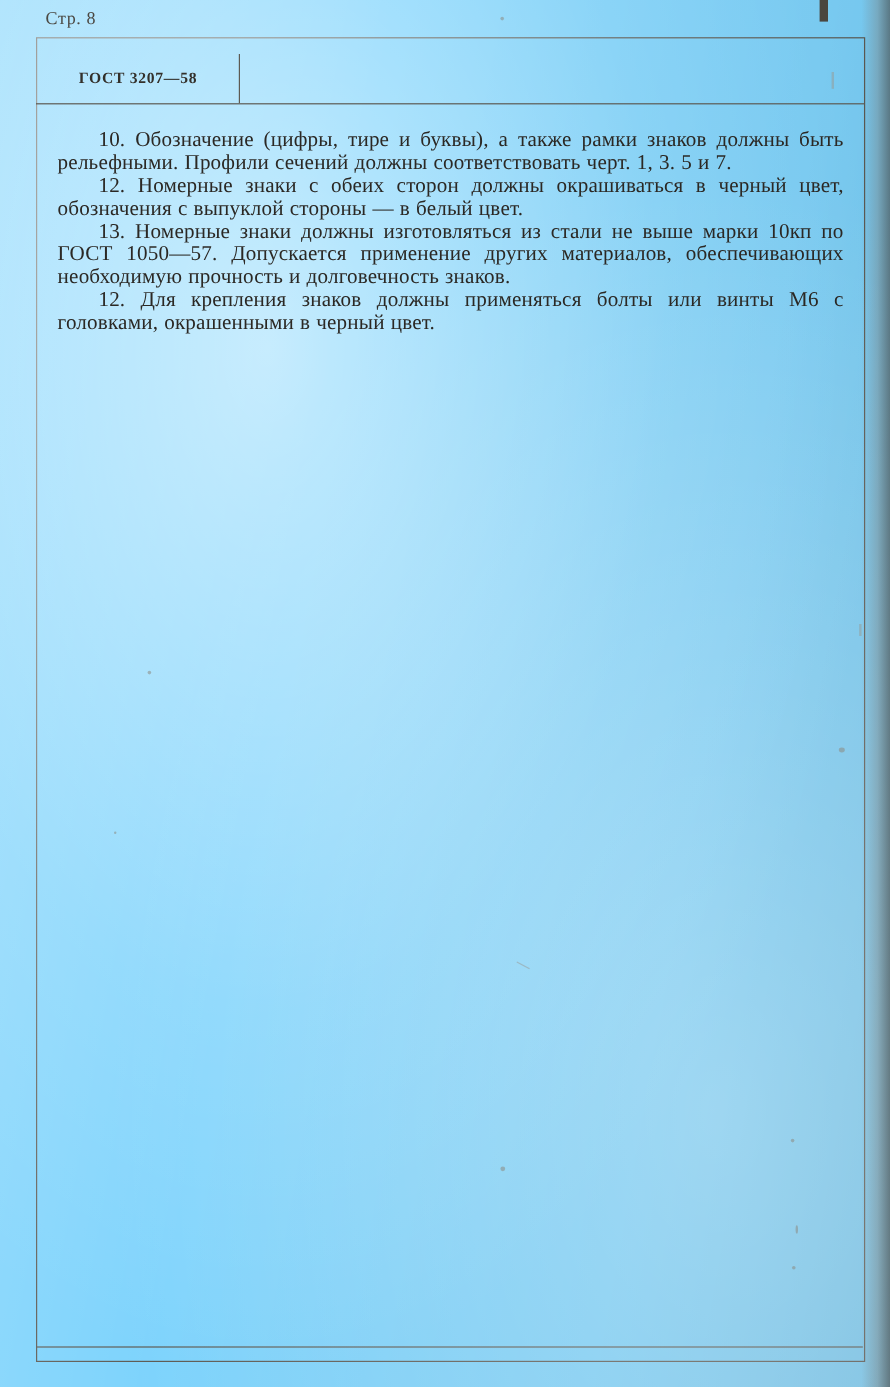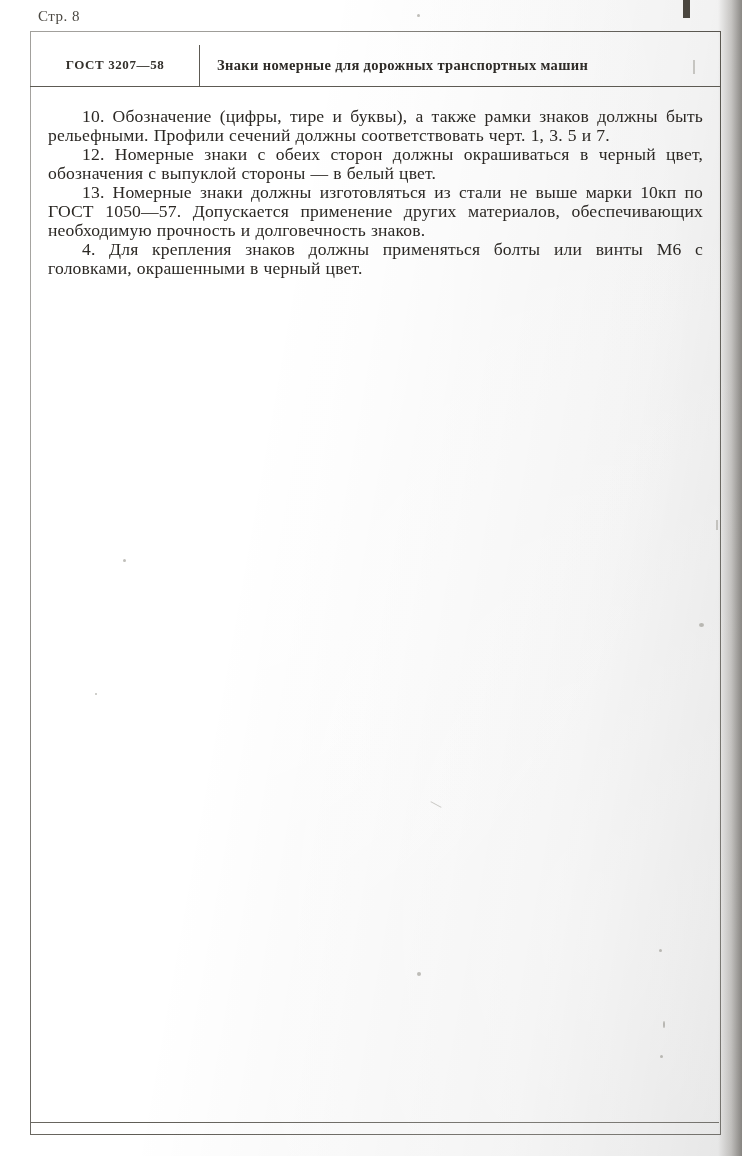--- a/index.html
+++ b/index.html
@@ -5,21 +5,21 @@
   html, body {
     margin: 0;
     padding: 0;
     background: #b8b5ae;
   }
   #page {
     position: relative;
     width: 742px;
     height: 1156px;
     overflow: hidden;
-    background: #ffffff;
+    background: #7dd3fc;
     font-family: "Liberation Serif", serif;
   }
   
   #page::before {
     content: "";
     position: absolute;
     inset: 0;
     background:
       radial-gradient(ellipse at 30% 25%, rgba(255,255,255,0.55) 0%, rgba(255,255,255,0.12) 45%, rgba(0,0,0,0.0) 70%),
       radial-gradient(ellipse at 80% 80%, rgba(255,255,255,0.30) 0%, rgba(0,0,0,0.0) 60%),
@@ -164,29 +164,28 @@
 <div id="page">
 
   <div class="page-marker">Стр. 8</div>
 
   <div class="frame"></div>
   <div class="frame-inner-bottom"></div>
 
   <div class="header">
     <div class="header-gost">ГОСТ 3207—58</div>
     <div class="header-div"></div>
-    <div class="header-title">Знаки номерные для дорожных транспортных машин</div>
   </div>
   <div class="header-rule"></div>
 
   <div class="body">
     <p class="para">10. Обозначение (цифры, тире и буквы), а также рамки знаков должны быть рельефными. Профили сечений должны соответствовать черт. 1, 3. 5 и 7.</p>
     <p class="para">12. Номерные знаки с обеих сторон должны окрашиваться в черный цвет, обозначения  с выпуклой стороны — в белый цвет.</p>
     <p class="para">13. Номерные знаки должны изготовляться из стали не выше марки 10кп по ГОСТ 1050—57. Допускается применение других материалов, обеспечивающих необходимую прочность и долговечность знаков.</p>
-    <p class="para">4. Для крепления знаков должны применяться болты или винты М6 с головками, окрашенными в черный цвет.</p>
+    <p class="para">12. Для крепления знаков должны применяться болты или винты М6 с головками, окрашенными в черный цвет.</p>
   </div>
 
   <div class="scan-edge"></div>
   <div class="scan-edge-dark"></div>
 
   <div class="speck" style="left:417px; top:14px; width:3px; height:3px;"></div>
   <div class="speck" style="left:699px; top:623px; width:5px; height:4px;"></div>
   <div class="speck" style="left:417px; top:972px; width:4px; height:4px;"></div>
   <div class="speck" style="left:659px; top:949px; width:3px; height:3px;"></div>
   <div class="speck" style="left:660px; top:1055px; width:3px; height:3px;"></div>

